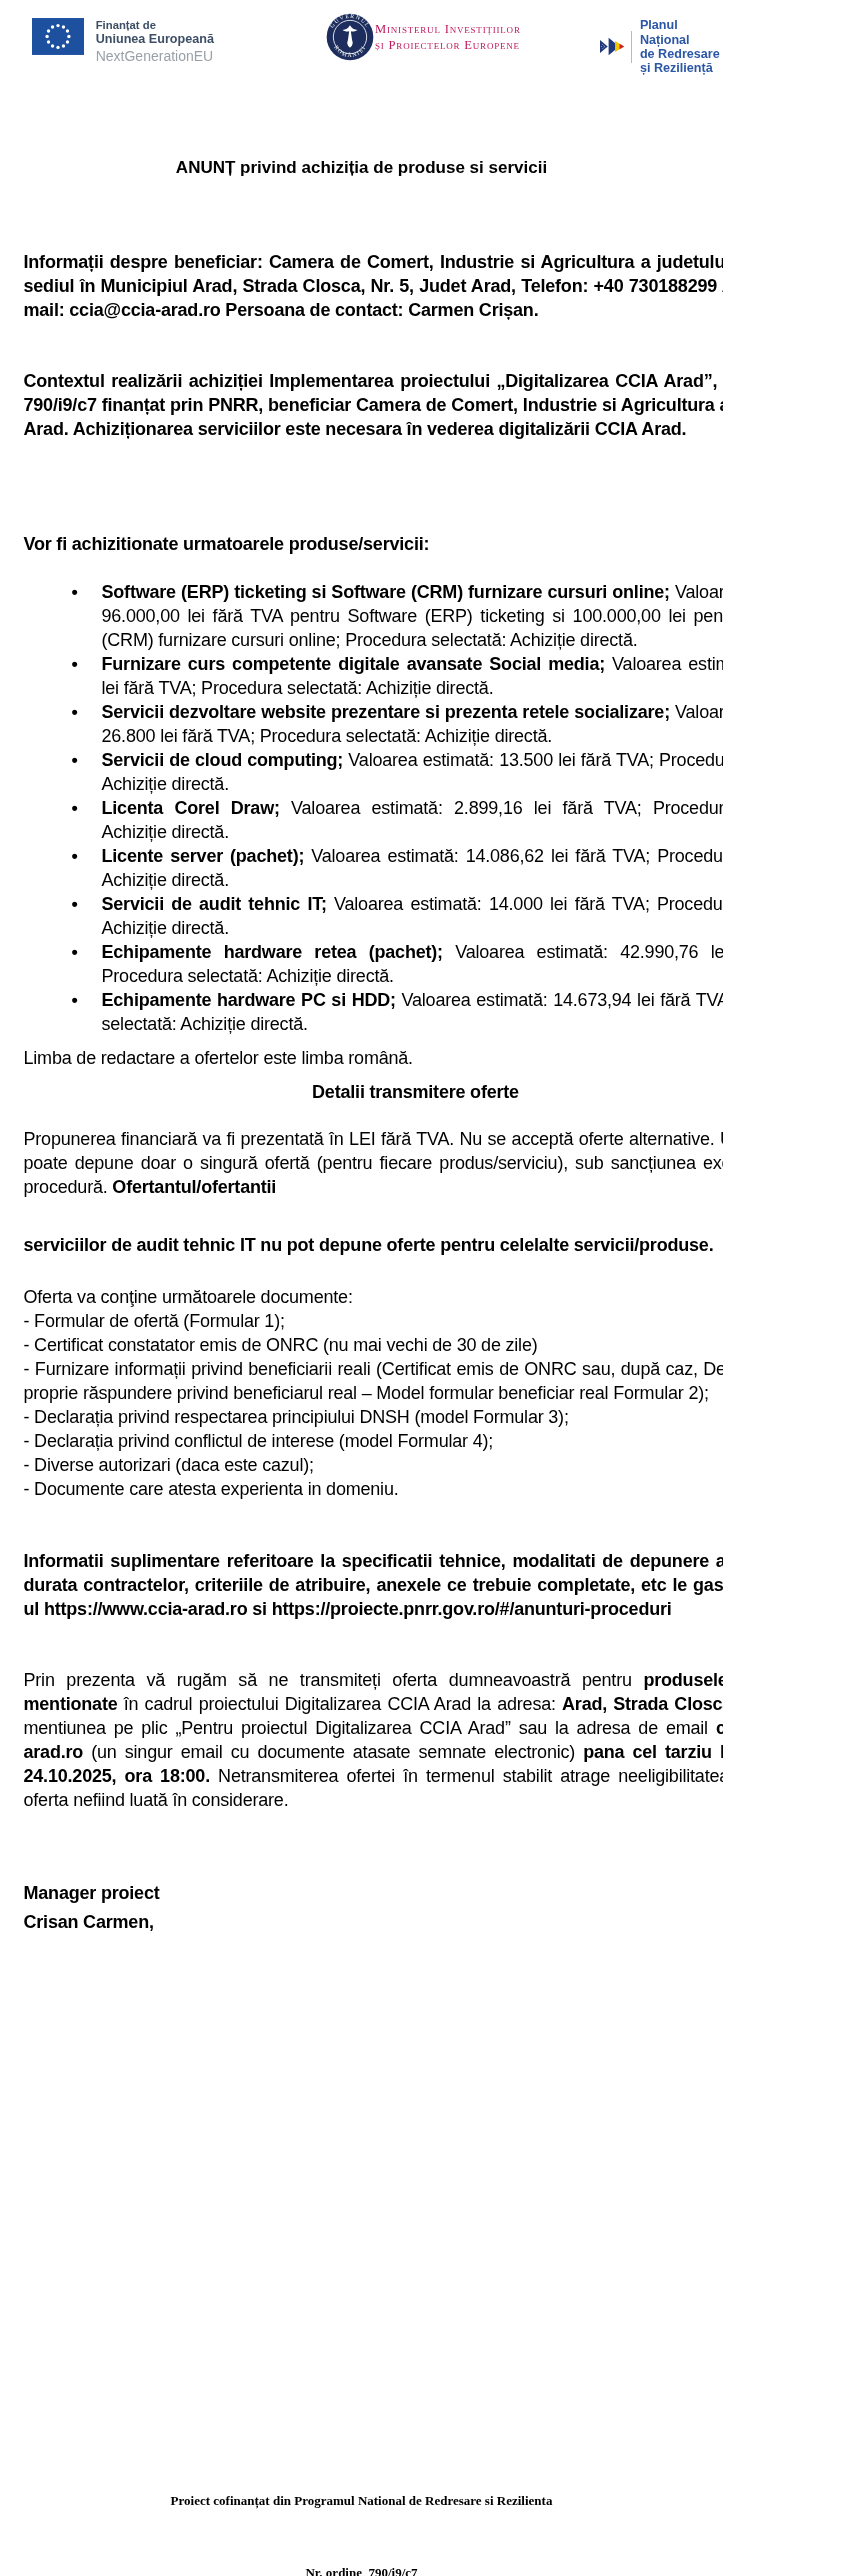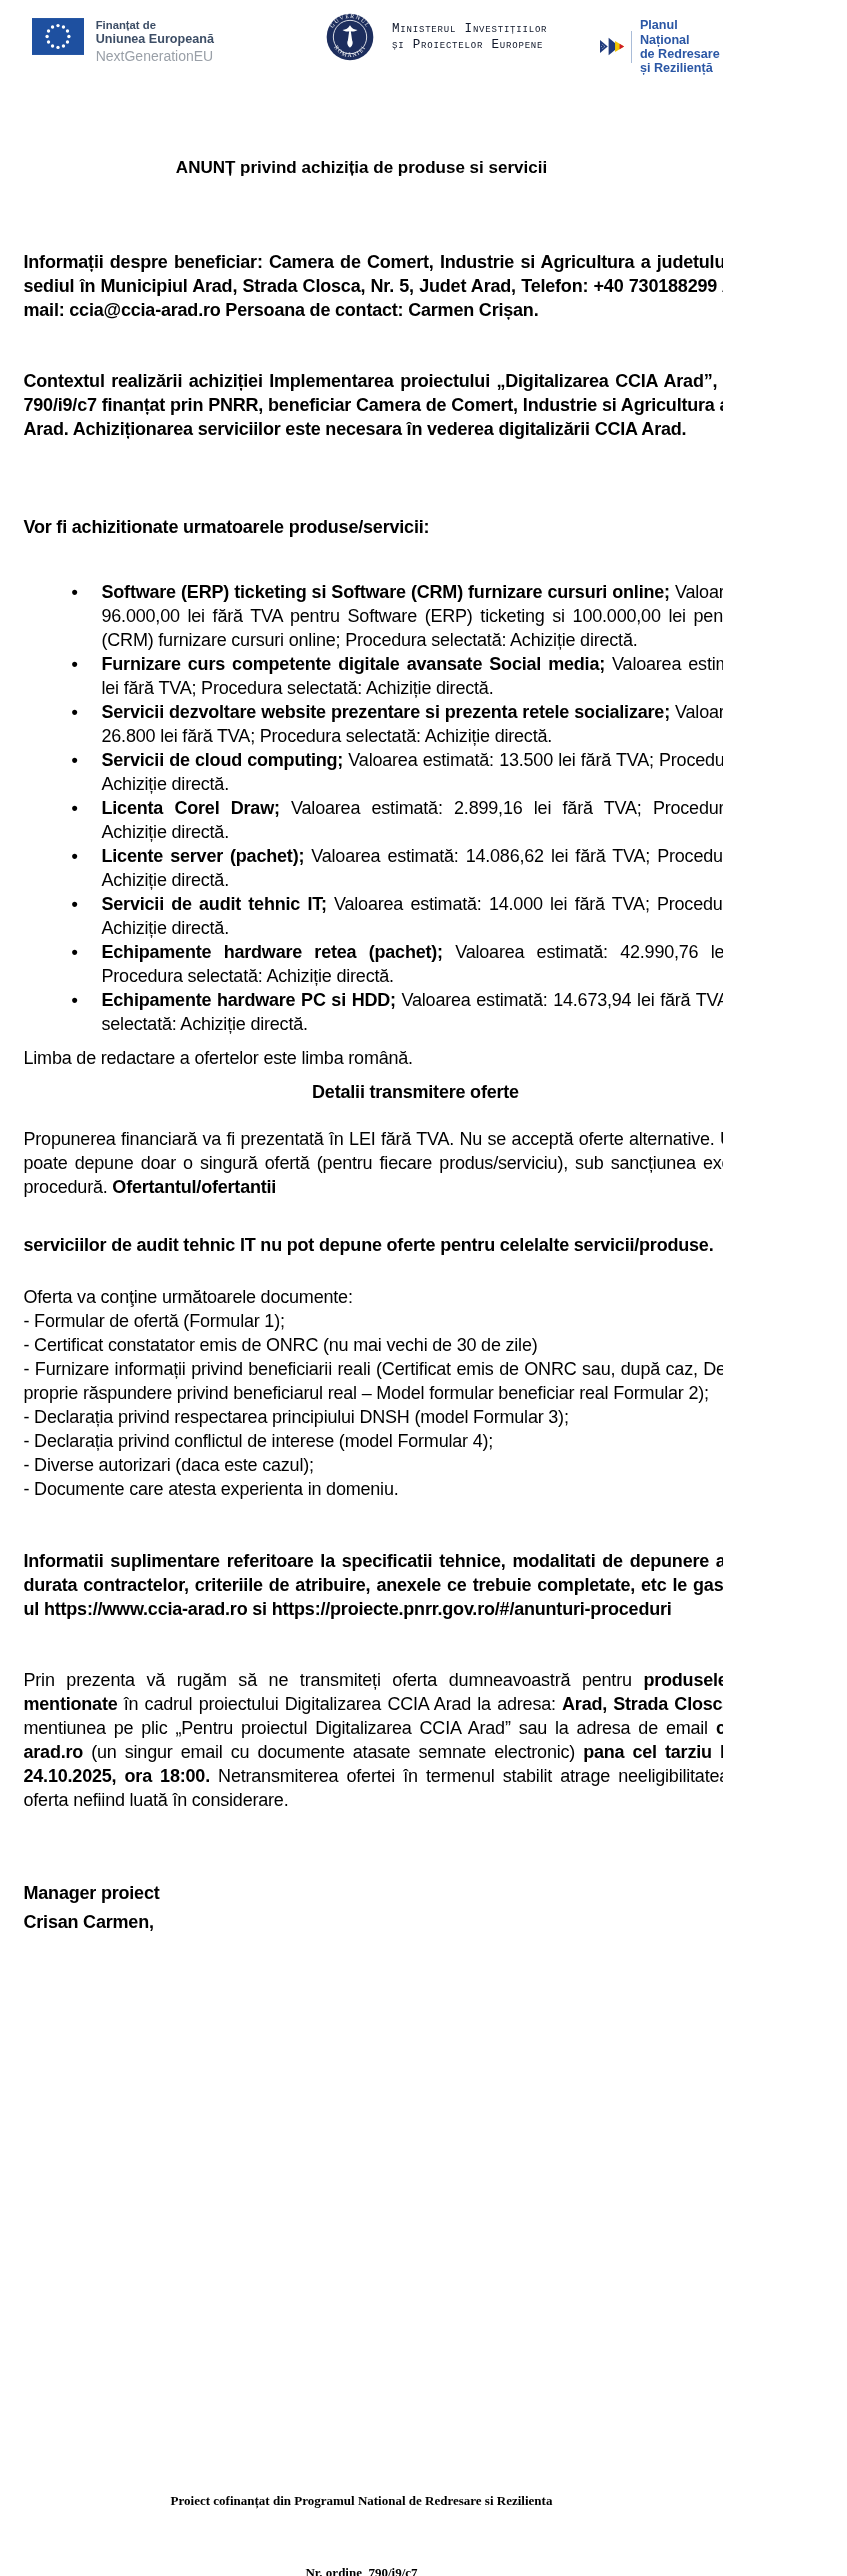--- a/index.html
+++ b/index.html
@@ -10,22 +10,22 @@
   .b{font-weight:700;}
   .doc-title{top:158px;left:0;width:100%;text-align:center;font-size:17px;font-weight:700;letter-spacing:0;}
   
   .logo-row{top:0;left:0;width:100%;height:84px;}
   .eu-logo{position:absolute;left:32px;top:17px;display:flex;align-items:flex-start;}
   .eu-text{margin-left:11.7px;margin-top:0.8px;line-height:14.3px;}
   .eu-text .l1{font-weight:700;font-size:11.3px;color:#3d4e66;}
   .eu-text .l2{font-weight:700;font-size:12.6px;color:#3d4e66;}
   .eu-text .l3{font-size:14px;color:#9aa0a8;margin-top:2.5px;}
   .gov-logo{position:absolute;left:325px;top:11.7px;display:flex;align-items:center;}
-  .gov-text{margin-left:17px;font-family:Liberation Mono, monospace;
-            font-variant:small-caps;color:#0f172a;font-size:12.6px;line-height:16px;letter-spacing:0.8px;}
+  .gov-text{font-family:Liberation Serif, serif;
+            font-variant:small-caps;color:#be185d;font-size:12.6px;line-height:16px;letter-spacing:0.8px;}
   .pnrr-logo{position:absolute;left:600px;top:18.4px;display:flex;align-items:center;}
   .pnrr-divider{width:0;border-left:1.7px solid #a9bcd8;height:32px;margin:0 7.5px 0 5px;}
   .pnrr-text{color:#2b57a5;font-weight:700;font-size:12.6px;line-height:14.3px;}
   
   .product-list{list-style:none;margin:13px;padding:0;}
   .product-list li{position:relative;padding-left:65px;}
   .product-list li::before{content:"•";position:absolute;left:35px;top:0;font-weight:700;}
   
   .doc-line{text-align:justify;}
   .sig{left:23.5px;width:503px;font-size:18px;font-weight:700;line-height:28.5px;letter-spacing:-0.2px;}
@@ -107,21 +107,21 @@
       </div>
     </div>
   </div>
 
   <div class="abs doc-title">ANUNȚ privind achiziția de produse si servicii</div>
 
   <div class="abs body-block" style="top:250px"><span class="b">Informații despre beneficiar: Camera de Comert, Industrie si Agricultura a judetului Arad, cu sediul în Municipiul Arad, Strada Closca, Nr. 5, Judet Arad, Telefon: +40 730188299 Adresa de mail: ccia@ccia-arad.ro Persoana de contact: Carmen Crișan.</span></div>
 
   <div class="abs body-block" style="top:369px"><span class="b">Contextul realizării achiziției Implementarea proiectului „Digitalizarea CCIA Arad”, Nr. ordine 790/i9/c7 finanțat prin PNRR, beneficiar Camera de Comert, Industrie si Agricultura a judetului Arad. Achiziționarea serviciilor este necesara în vederea digitalizării CCIA Arad.</span></div>
 
-  <div class="abs body-block b" style="top:515px">Vor fi achizitionate urmatoarele produse/servicii:</div>
+  <div class="abs body-block b" style="top:532px">Vor fi achizitionate urmatoarele produse/servicii:</div>
 
   <ul class="abs body-block product-list" style="top:567px">
     <li><span class="b">Software (ERP) ticketing si Software (CRM) furnizare cursuri online;</span><span> Valoarea estimată: 96.000,00 lei fără TVA pentru Software (ERP) ticketing si 100.000,00 lei pentru Software (CRM) furnizare cursuri online; Procedura selectată: Achiziție directă.</span></li>
     <li><span class="b">Furnizare curs competente digitale avansate Social media;</span><span> Valoarea estimată: 22.628 lei fără TVA; Procedura selectată: Achiziție directă.</span></li>
     <li><span class="b">Servicii dezvoltare website prezentare si prezenta retele socializare;</span><span> Valoarea estimată: 26.800 lei fără TVA; Procedura selectată: Achiziție directă.</span></li>
     <li><span class="b">Servicii de cloud computing;</span><span> Valoarea estimată: 13.500 lei fără TVA; Procedura selectată: Achiziție directă.</span></li>
     <li><span class="b">Licenta Corel Draw;</span><span> Valoarea estimată: 2.899,16 lei fără TVA; Procedura selectată: Achiziție directă.</span></li>
     <li><span class="b">Licente server (pachet);</span><span> Valoarea estimată: 14.086,62 lei fără TVA; Procedura selectată: Achiziție directă.</span></li>
     <li><span class="b">Servicii de audit tehnic IT;</span><span> Valoarea estimată: 14.000 lei fără TVA; Procedura selectată: Achiziție directă.</span></li>
     <li><span class="b">Echipamente hardware retea (pachet);</span><span> Valoarea estimată: 42.990,76 lei fără TVA; Procedura selectată: Achiziție directă.</span></li>

